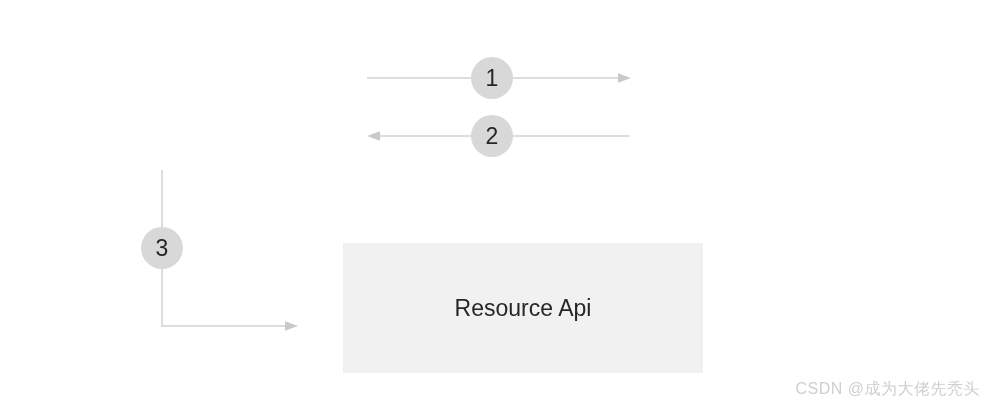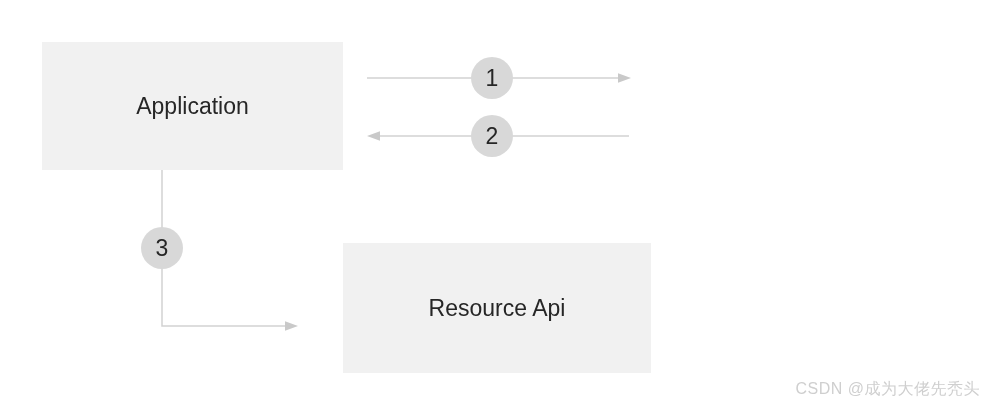--- a/index.html
+++ b/index.html
@@ -30,21 +30,21 @@
   }
   .node-auth-server {
     left: 644px; top: 42px; width: 301px; height: 128px;
   }
   .node-auth-server .node-label {
     display: block;
     max-width: 180px;
     line-height: 1.38;
   }
   .node-resource-api {
-    left: 343px; top: 243px; width: 308px; height: 130px;
+    left: 343px; top: 243px; width: 360px; height: 130px;
   }
   .connector-layer {
     position: absolute;
     left: 0; top: 0;
     width: 987px; height: 408px;
     pointer-events: none;
   }
   .step-circle {
     position: absolute;
     width: 42px;
@@ -83,23 +83,20 @@
     <g>
       <line x1="629" y1="136" x2="379" y2="136" stroke="#d2d2d2" stroke-width="1.5"></line>
       <polygon points="367,136 380,131.2 380,140.8" fill="#c9c9c9"></polygon>
     </g>
     <g>
       <polyline points="162,170 162,326 286,326" fill="none" stroke="#d2d2d2" stroke-width="1.5"></polyline>
       <polygon points="298,326 285,321.2 285,330.8" fill="#c9c9c9"></polygon>
     </g>
   </svg>
 
-  <div class="node node-application">
-    <span class="node-label">Application</span>
-  </div>
 
 
   <div class="node node-resource-api">
     <span class="node-label">Resource Api</span>
   </div>
 
   <div class="step-circle step-1">
     <span>1</span>
   </div>
   <div class="step-circle step-2">

